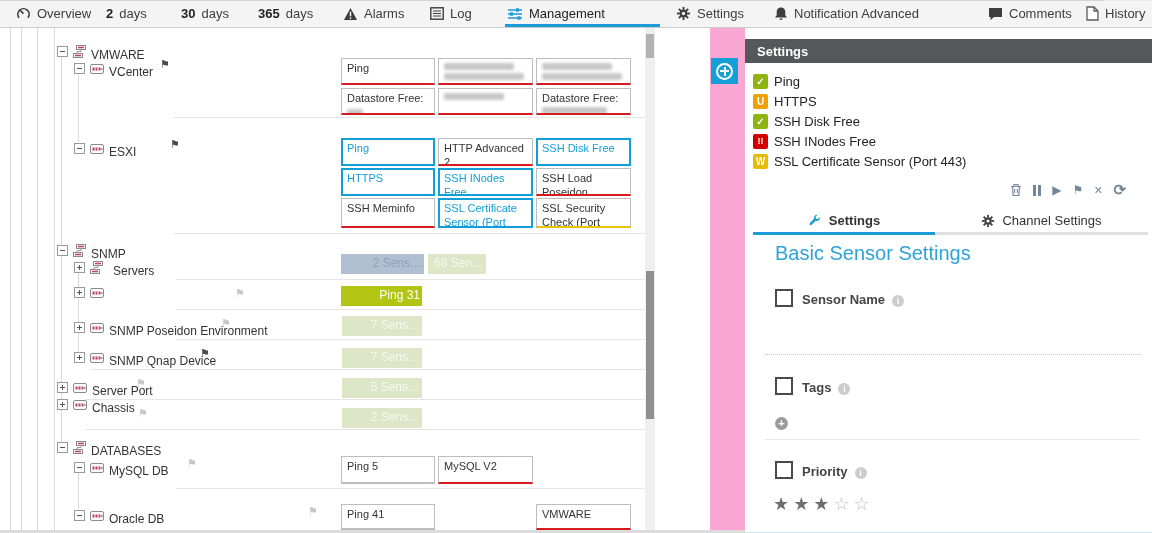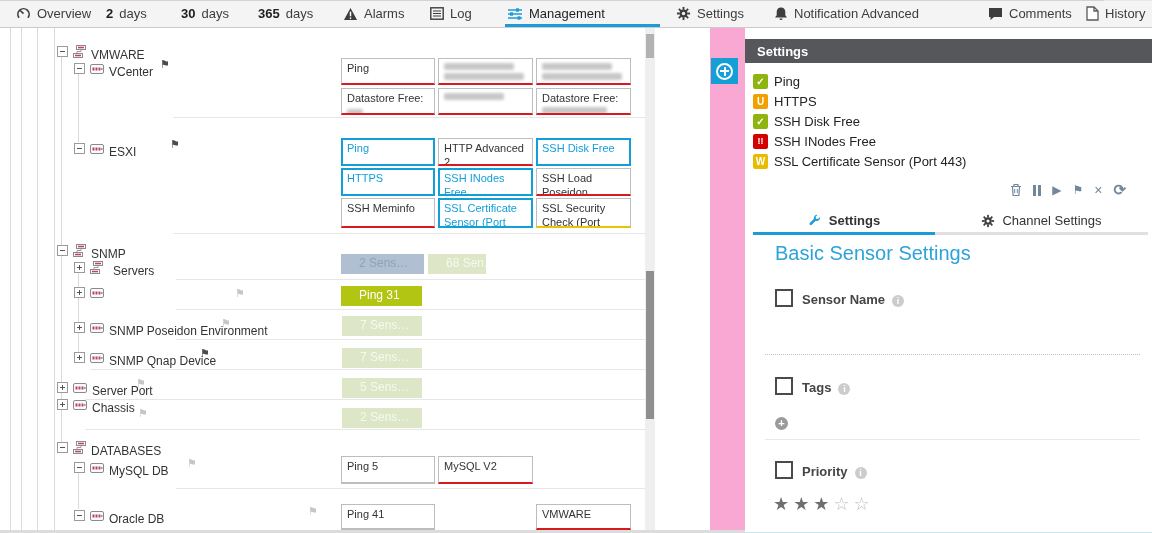--- a/index.html
+++ b/index.html
@@ -26,21 +26,21 @@
   .flag.dark{color:#4c4c4c;}
   .flag.light{color:#c6c6c6;}
 
   .box{position:absolute;box-sizing:border-box;background:#fff;border:1px solid #bdbdbd;border-bottom:2px solid #bdbdbd;font-size:11px;line-height:1.25;color:#333;padding:3px 5px;overflow:hidden;z-index:3;cursor:pointer;}
   .box.red{border-bottom-color:#d71920;}
   .box.yellow{border-bottom-color:#e9c400;}
   .box.sel{border:2px solid #129fd8;color:#129fd8;padding:2px 4px;}
   .blurline{height:7px;background:#c7c7c7;border-radius:2px;filter:blur(1.5px);margin-top:3px;}
   .blurinline{display:inline-block;height:7px;width:24px;background:#c7c7c7;border-radius:2px;filter:blur(1.5px);}
 
-  .badge{position:absolute;height:20px;box-sizing:border-box;font-size:12px;padding:2px 18px;white-space:nowrap;overflow:hidden;z-index:3;cursor:pointer;}
+  .badge{position:absolute;height:20px;box-sizing:border-box;font-size:12px;padding:2px 2px;white-space:nowrap;overflow:hidden;z-index:3;cursor:pointer;text-align:right;}
   .badge.steel{background:#b0bfd2;color:#8da2ba;}
   .badge.pale{background:#dde6c6;color:#f6f9ee;}
   .badge.olive{background:#b2c513;color:#ffffff;}
 
   .sb-track{position:absolute;left:645px;top:0;width:10px;height:502px;background:#efefef;z-index:4;}
   .sb-thumb{position:absolute;left:1px;width:8px;background:#8f8f8f;}
   .sb-thumb.lite{background:#b2b2b2;}
 
   .addbtn{position:absolute;left:711px;top:57px;width:27px;height:26px;background:#14a0d6;display:flex;align-items:center;justify-content:center;cursor:pointer;z-index:6;}
   .ring{width:13px;height:13px;border:2px solid #fff;border-radius:50%;position:relative;}

